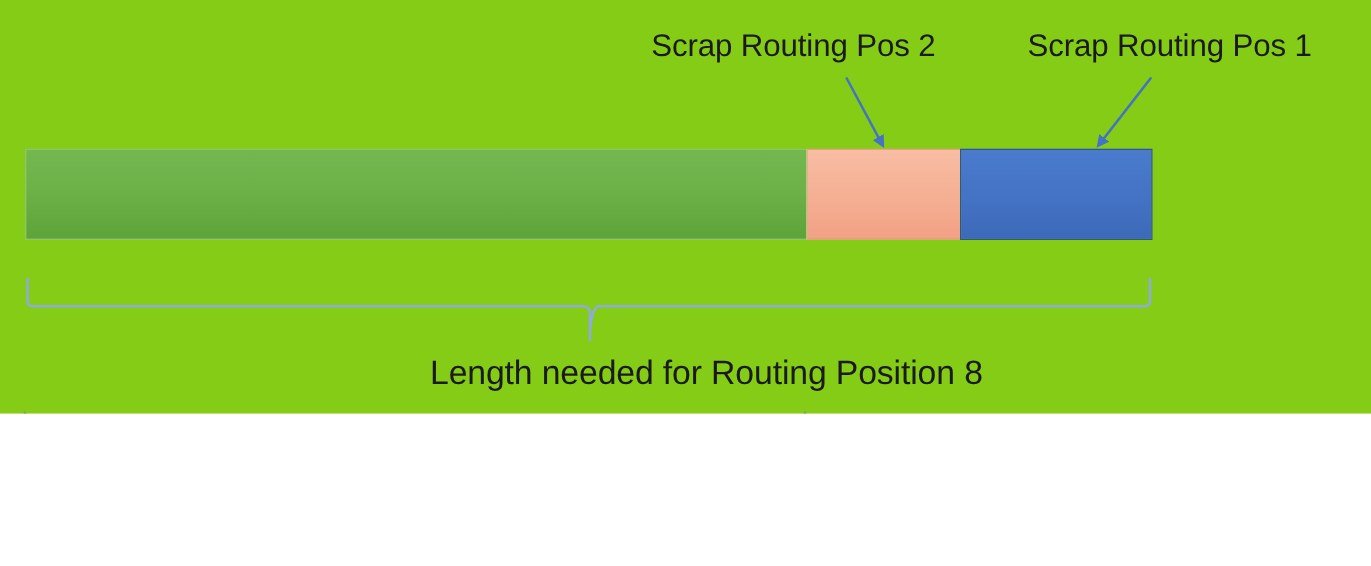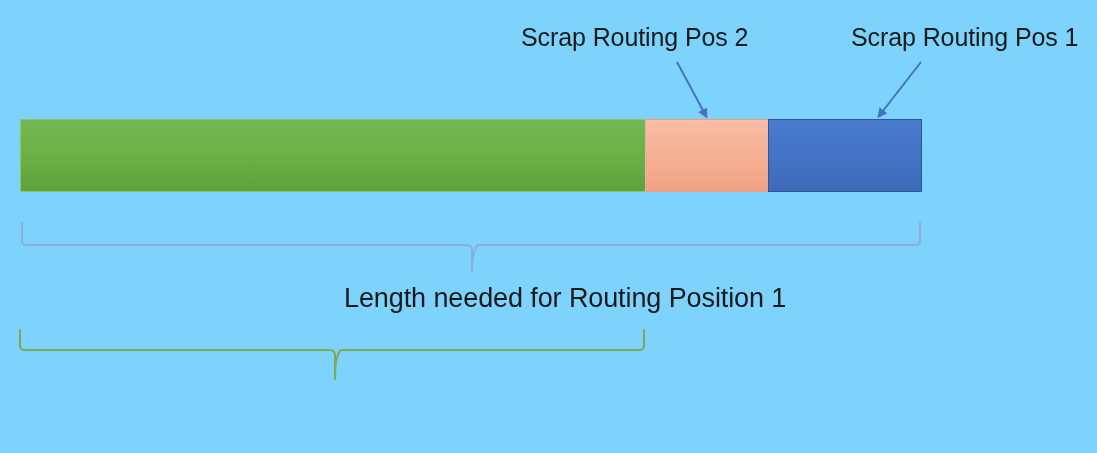--- a/index.html
+++ b/index.html
@@ -6,36 +6,36 @@
     margin: 0;
     padding: 0;
     background: #ffffff;
   }
   body {
     font-family: "Liberation Sans", sans-serif;
   }
   #canvas {
     position: relative;
     width: 1097px;
-    height: 453px;
-    background: #7dd3fc;
+    height: 331px;
+    background: #84cc16;
     overflow: hidden;
   }
 
   
   .callout-label {
     position: absolute;
     font-size: 25px;
     line-height: 30px;
     color: #1a1a1a;
     white-space: nowrap;
     letter-spacing: -0.1px;
   }
   #label-scrap-pos-2 { left: 521px; top: 22px; }
-  #label-scrap-pos-1 { left: 822px; top: 22px; margin-left: 29px; }
+  #label-scrap-pos-1 { left: 822px; top: 22px; }
 
   
   #material-bar {
     position: absolute;
     left: 20px;
     top: 119px;
     width: 902px;
     height: 73px;
     display: flex;
   }
@@ -124,20 +124,20 @@
       </marker>
     </defs>
     <line x1="677" y1="62" x2="706" y2="116" stroke="#4472c4" stroke-width="2" marker-end="url(#arrowheadBlue)"></line>
     <line x1="921" y1="62" x2="879" y2="116" stroke="#4472c4" stroke-width="2" marker-end="url(#arrowheadBlue)"></line>
   </svg>
 
   <svg class="brace-layer" id="brace-routing-position-1" width="1097" height="70" viewBox="0 0 1097 70">
     <path d="M22,8 L22,26 Q22,30 27,30 L466,30 Q472,30 472,35 L472,57 Q472,35 478,30 L915,30 Q920,30 920,26 L920,8" fill="none" stroke="#8faadc" stroke-width="2" stroke-linecap="round" stroke-linejoin="round"></path>
   </svg>
 
-  <div class="brace-caption" id="caption-routing-position-1">Length needed for Routing Position 1</div>
+  <div class="brace-caption" id="caption-routing-position-1">Length needed for Routing Position 8</div>
 
   <svg class="brace-layer" id="brace-finished-product" width="1097" height="70" viewBox="0 0 1097 70">
     <path d="M20,8 L20,24 Q20,28 25,28 L329,28 Q335,28 335,33 L335,57 Q335,33 341,28 L639,28 Q644,28 644,24 L644,8" fill="none" stroke="#7fa857" stroke-width="2" stroke-linecap="round" stroke-linejoin="round"></path>
   </svg>
 
 
 </div>
 
 </body></html>

